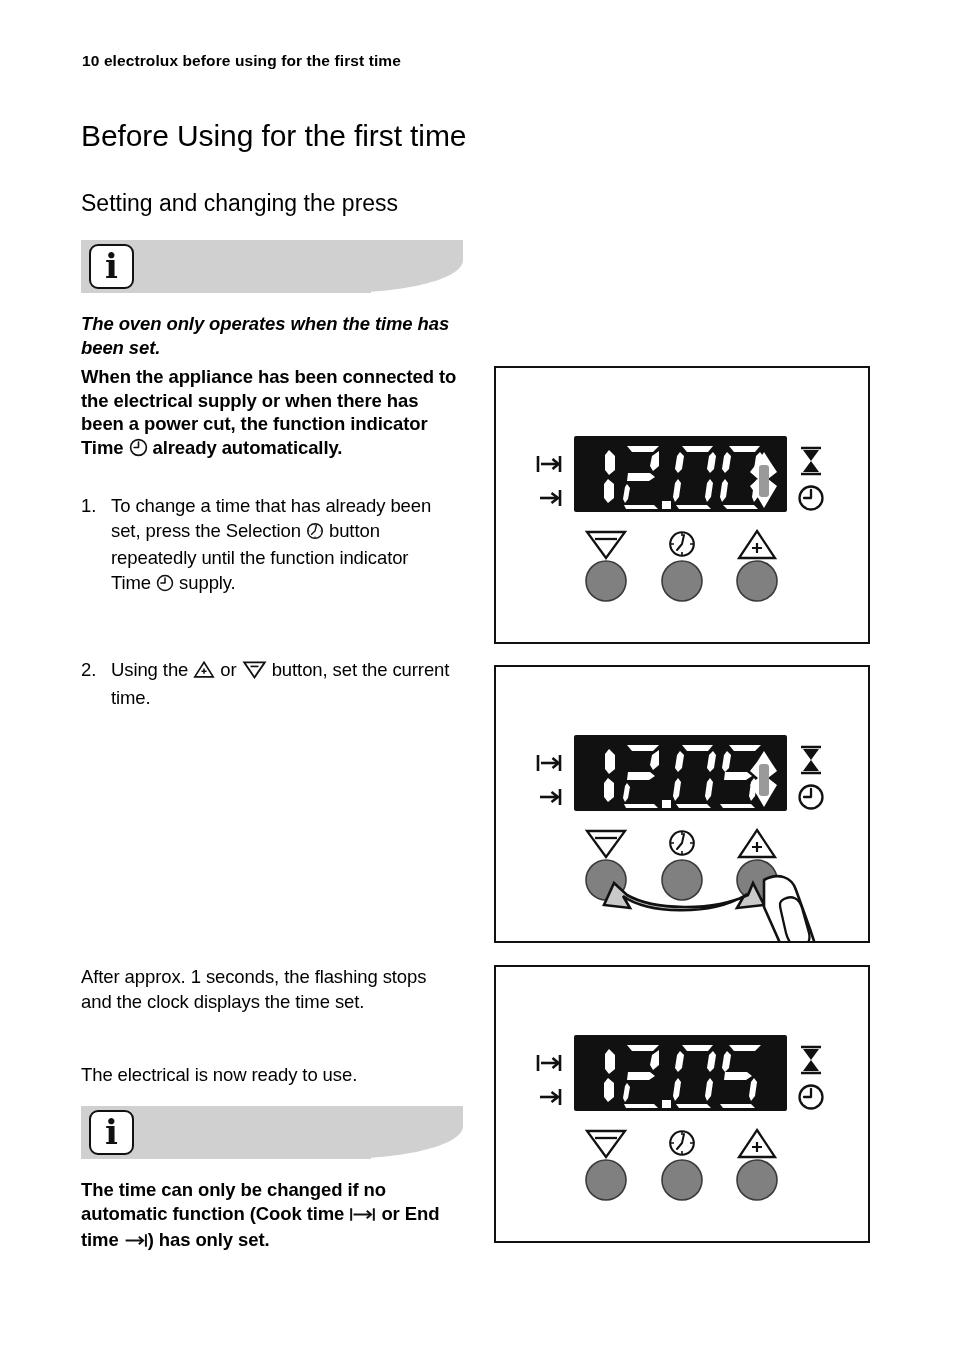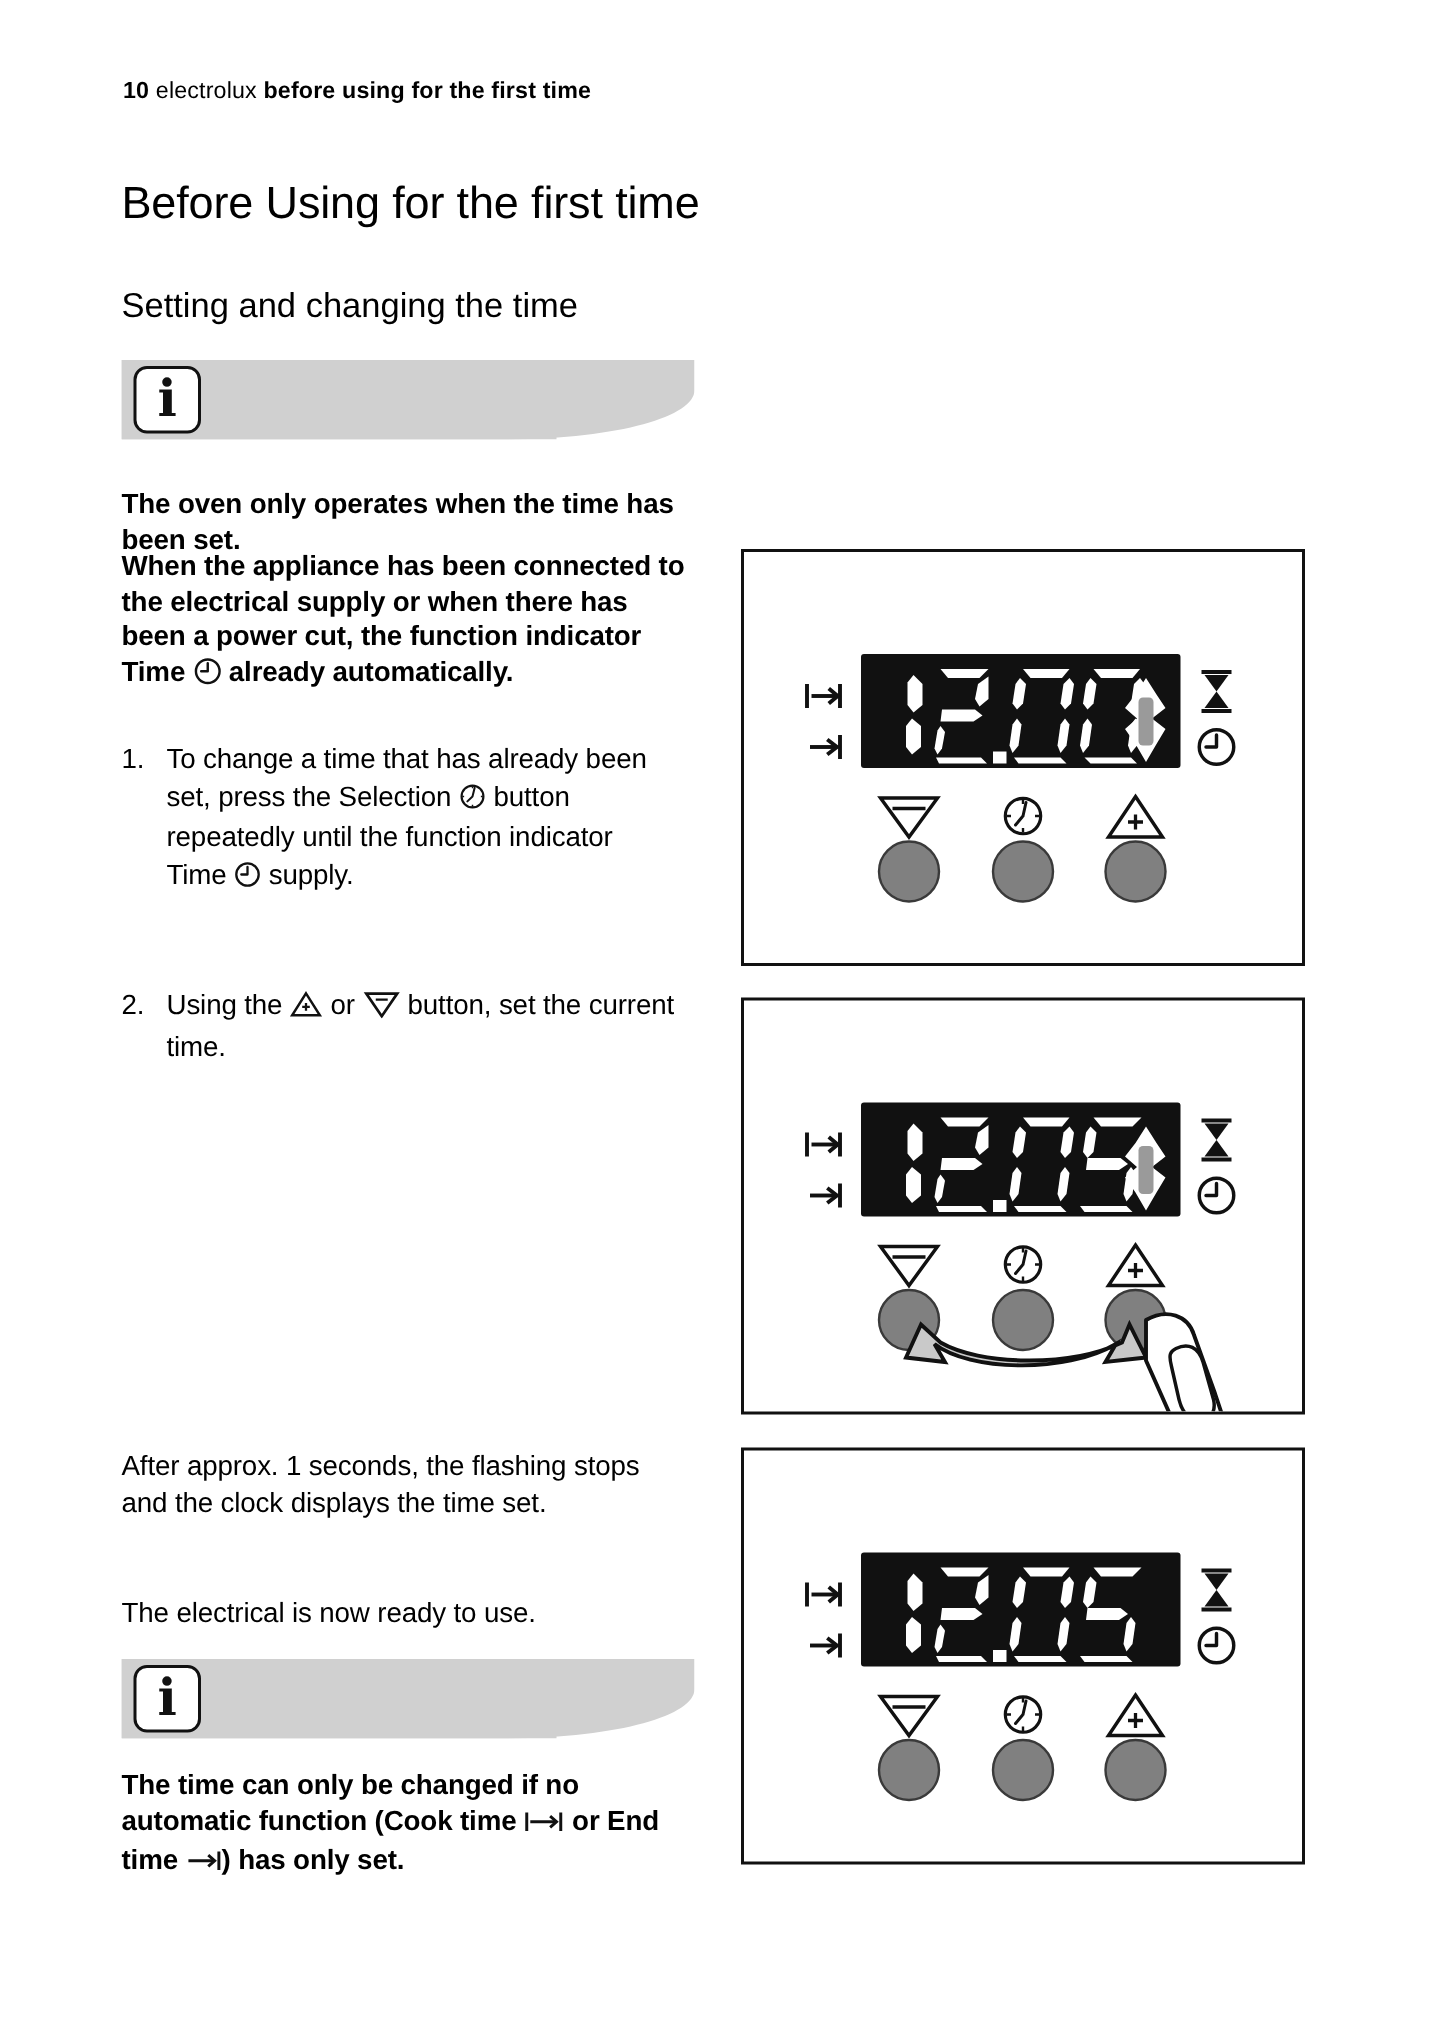--- a/index.html
+++ b/index.html
@@ -12,21 +12,21 @@
     position: relative;
     overflow: hidden;
   }
 
   
   .header {
     position:absolute; left:82px; top:52px;
     font-size:15.5px; letter-spacing:0.1px; white-space:nowrap;
   }
   .header .pg { font-weight:bold;text-align:right; }
-  .header .brand { font-weight:normal; }
+  .header .brand { font-weight:bold; }
   .header .sect { font-weight:bold; }
 
   
   .h1 {
     position:absolute; left:81px; top:99px;
     font-size:30px; font-weight:normal; letter-spacing:-0.1px;
     white-space:nowrap;
   }
   .h2 {
     position:absolute; left:81px; top:171px;
@@ -87,37 +87,37 @@
   .plabel { font-size:0; }
 </style>
 </head>
 <body>
 
 <div class="header">
   <span class="pg">10</span><span class="brand">&nbsp;</span><span class="brand">electrolux</span>&nbsp;<span class="sect">before using for the first time</span>
 </div>
 
 <h1 class="h1">Before Using for the first time</h1>
-<h2 class="h2">Setting and changing the time</h2>
+<h2 class="h2">Setting and changing the press</h2>
 
 <div class="col-left" style="top:240px;">
   <div class="infobox">
     <div class="band">
       <svg width="382" height="53" viewBox="0 0 382 53">
         <path d="M0,0 H382 V20 C382,38 330,53 252,53 H0 Z" fill="#d0d0d0"></path>
         <rect x="0" y="0" width="290" height="53" fill="#d0d0d0"></rect>
       </svg>
     </div>
     <div class="ibox">
       <span class="iglyph">i</span>
     </div>
   </div>
 </div>
 
-<div class="col-left bold-para" style="top:324px; width:370px;">The oven only operates when the time has been set.</div>
+<div class="col-left bold-para" style="top:312px; width:370px;font-style:italic;">The oven only operates when the time has been set.</div>
 
 <div class="col-left bold-para" style="top:365px; width:378px;">
   <span>When the appliance has been connected to the electrical supply or when there has been a power cut, the function indicator Time </span><span class="inl-b"><svg width="19" height="19" viewBox="0 0 20 20">
         <circle cx="10" cy="10" r="8.3" fill="none" stroke="#111" stroke-width="1.7"></circle>
         <path d="M10 10 V4.4 M10 10 H5.4" stroke="#111" stroke-width="1.7" fill="none" stroke-linecap="round"></path>
       </svg></span><span> already automatically.</span>
 </div>
 
 <div class="col-left listitem" style="top:494px; width:372px;">
   <span class="num">1.</span>

